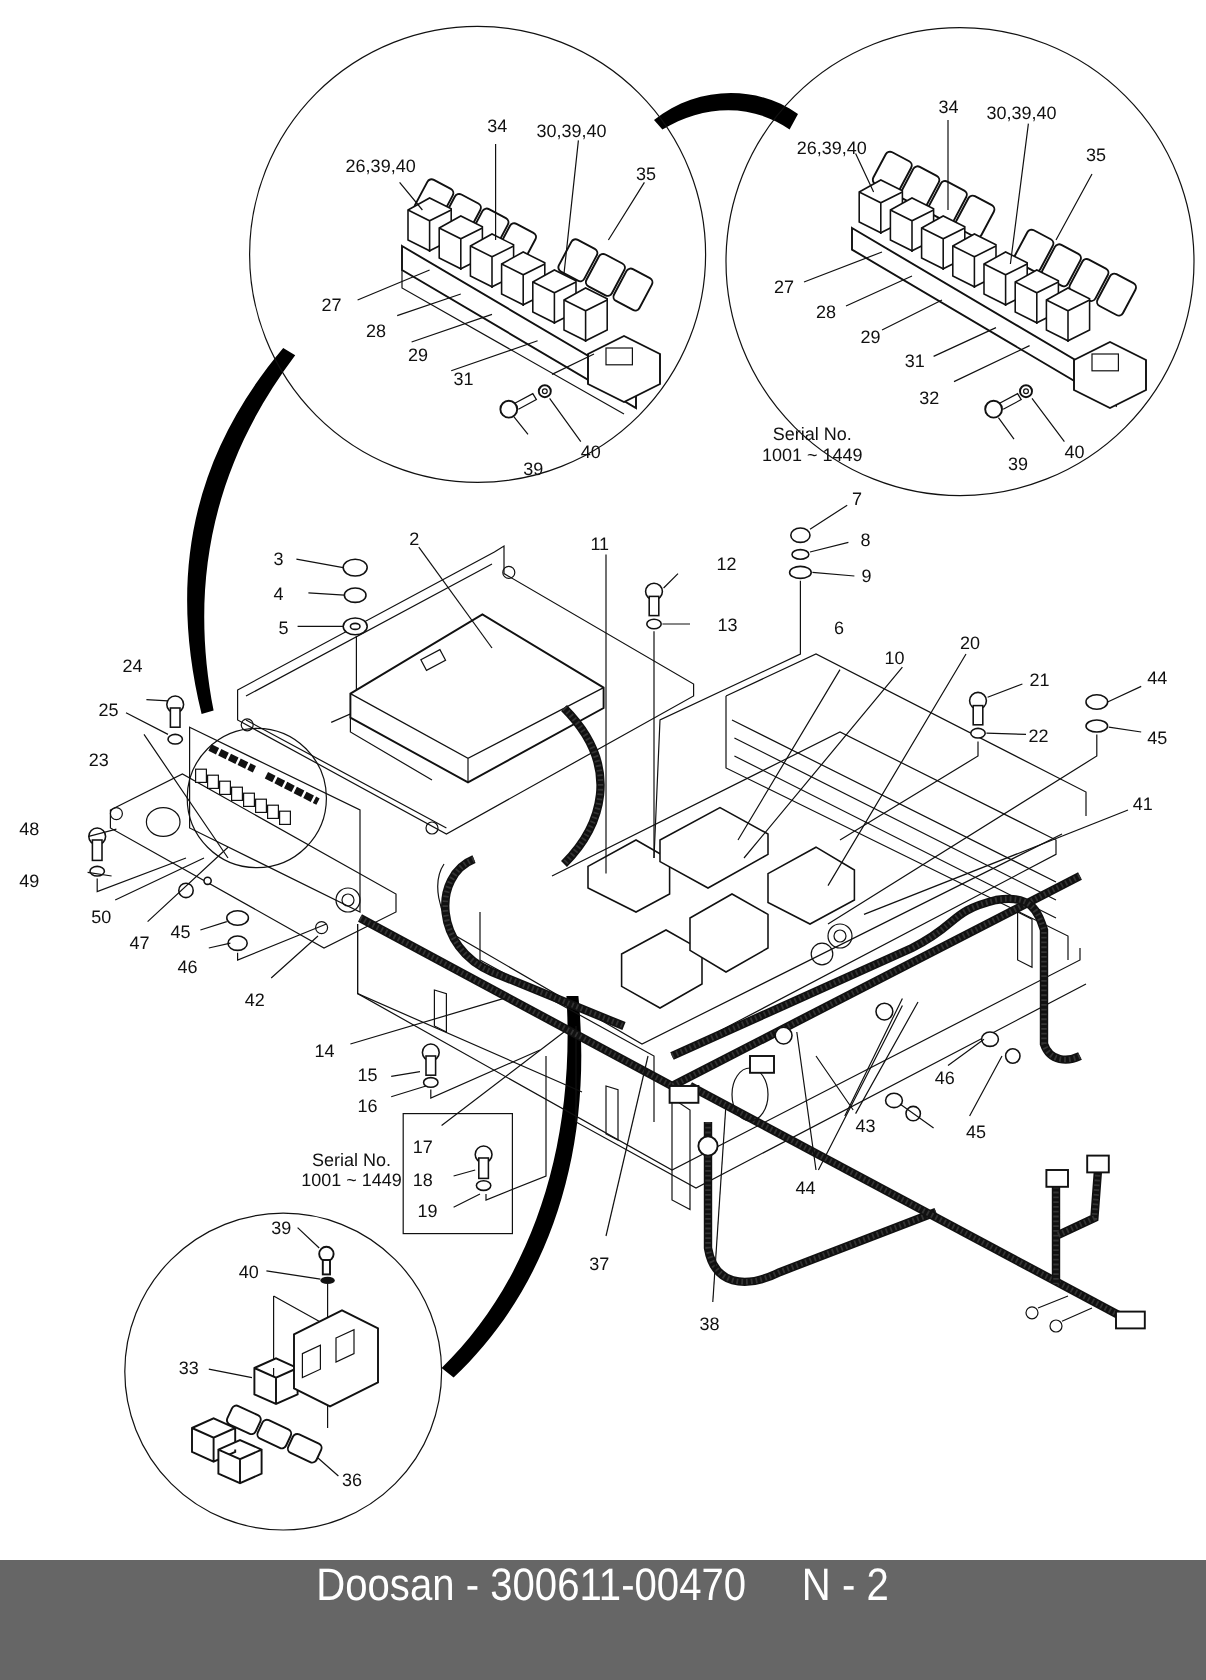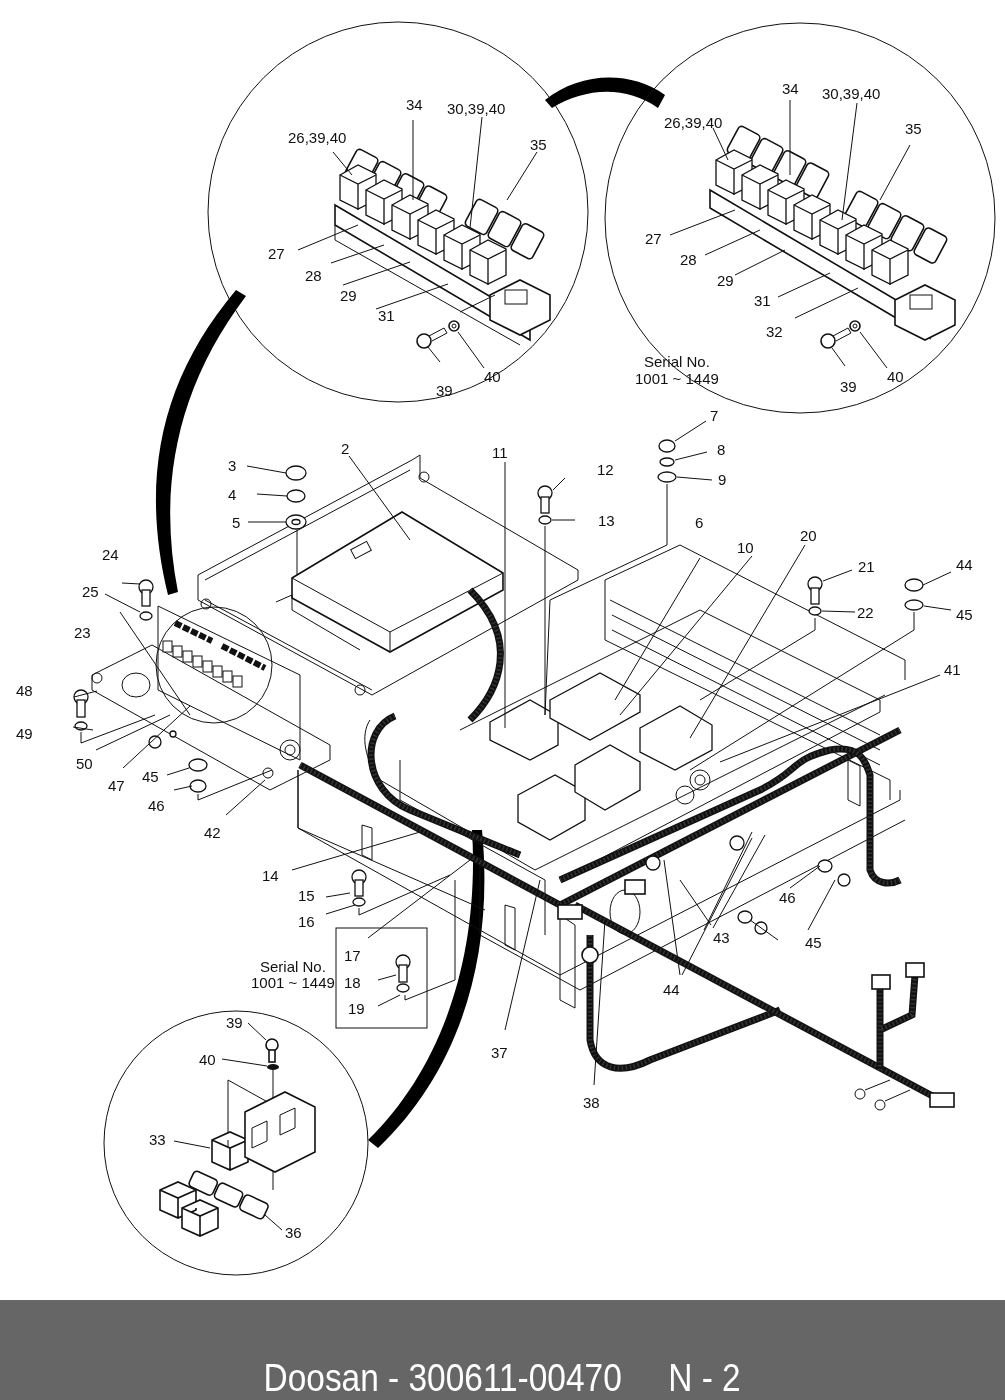--- a/index.html
+++ b/index.html
@@ -5,21 +5,21 @@
   html, body { margin: 0; padding: 0; background: #ffffff; }
   body { width: 1005px; height: 1400px; position: relative; overflow: hidden;
          font-family: "Liberation Sans", sans-serif; }
   #diagram { position: absolute; left: 0; top: 0; width: 1005px; height: 1300px; }
   #diagram text { font-family: "Liberation Sans", sans-serif; font-size: 15px; fill: #111; }
   .ln { stroke: #111; stroke-width: 1; fill: none; }
   .thick { stroke: #111; stroke-width: 1.6; fill: #fff; }
   .harness-bg { stroke: #111; stroke-width: 7; fill: none; }
   .harness-x { stroke: #333; stroke-width: 4.5; fill: none; stroke-dasharray: 1.5 2.5; }
   .footer { position: absolute; left: 0; top: 1300px; width: 1005px; height: 100px;
-            background: #666666; display: flex; align-items: flex-end; justify-content: center; }
+            background: #666666; display: flex; align-items: flex-start; justify-content: center; }
   .footer span { color: #ffffff; font-family: "Liberation Sans", sans-serif; font-size: 38px;
                  letter-spacing: 0px; white-space: pre; transform: scaleX(0.88); display: inline-block; }
 </style>
 </head>
 <body>
 
 <svg id="diagram" viewBox="0 0 1005 1300" xmlns="http://www.w3.org/2000/svg">
 
   <path d="M236,290 C160,380 140,480 168,595 L178,592 C158,490 175,390 246,296 Z" fill="#000"></path>
   <path d="M545,100 C580,72 630,70 665,95 L658,108 C625,85 585,88 552,108 Z" fill="#000"></path>

